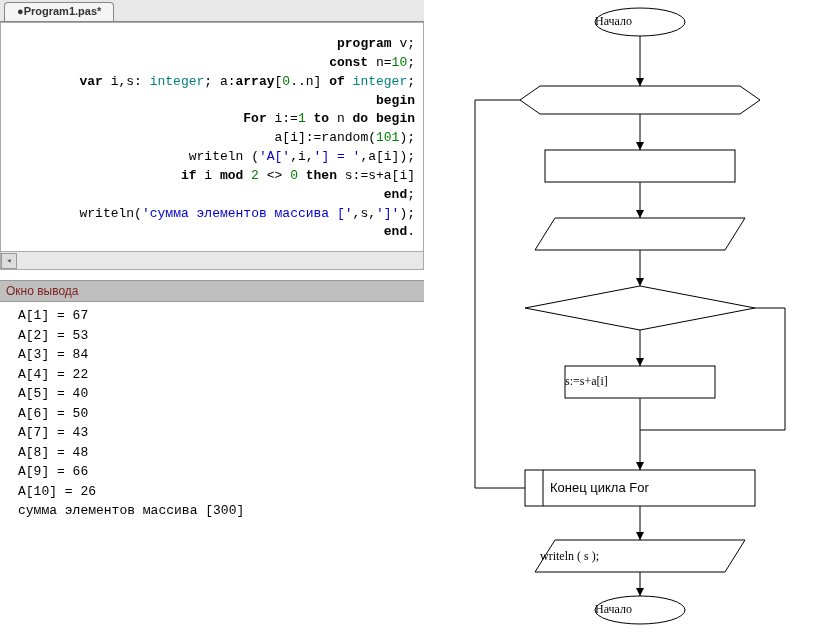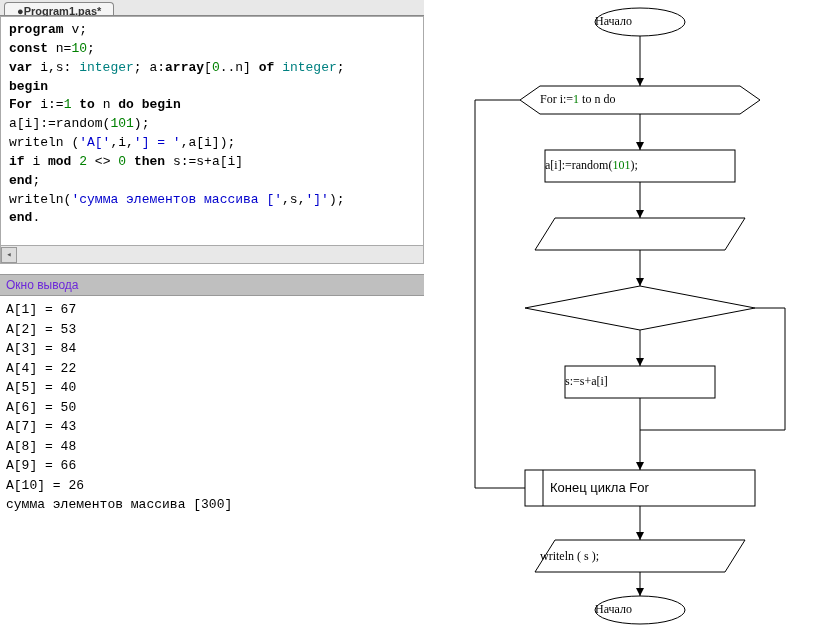--- a/index.html
+++ b/index.html
@@ -15,44 +15,45 @@
   .left-pane {
     width: 425px;
     display: flex;
     flex-direction: column;
     border-right: 1px solid #fff;
   }
   .tab-bar {
     background: #e8e8e8;
     border-bottom: 1px solid #888;
     display: flex;
-    height: 16px;
+    height: 22px;
   }
   .tab {
     background: #f5f5f5;
     border: 1px solid #888;
     border-bottom: none;
     border-radius: 4px 4px 0 0;
     padding: 2px 12px;
     font-family: Arial, sans-serif;
     font-size: 11px;
     font-weight: bold;
     color: #333;
     margin-left: 4px;
     margin-top: 2px;
   }
   .code-area {
     border: 1px solid #aaa;
     background: #fff;
-    padding: 4px 8px;
+    padding: 12px 8px;
     height: 230px;
     overflow: hidden;
     line-height: 1.45;
     font-size: 13px;
     white-space: pre;
+    text-align: right;
   }
   .kw { color: #000; font-weight: bold; }
   .type { color: #008080; }
   .num { color: #008000; }
   .str { color: #0000cc; }
   .scroll-hint {
     height: 18px;
     background: #e8e8e8;
     border: 1px solid #aaa;
     border-top: none;
@@ -64,30 +65,30 @@
     height: 16px;
     background: #ddd;
     border: 1px solid #999;
     font-size: 9px;
     text-align: center;
     line-height: 14px;
     color: #555;
   }
   .output-header {
     background: #bfbfbf;
-    color: #6d28d9;
+    color: #7f1d1d;
     font-family: Arial, sans-serif;
     font-size: 12px;
     padding: 3px 6px;
     border-top: 1px solid #999;
     border-bottom: 1px solid #999;
     margin-top: 10px;
   }
   .output-area {
-    padding: 4px 6px;
+    padding: 4px 18px;
     line-height: 1.5;
     font-size: 13px;
     flex: 1;
     white-space: pre;
   }
   .right-pane {
     flex: 1;
     position: relative;
     font-family: "Courier New", monospace;
     font-size: 12px;
@@ -187,19 +188,17 @@
       <polygon points="215,218 211,210 219,210"></polygon>
       <polygon points="215,286 211,278 219,278"></polygon>
       <polygon points="215,366 211,358 219,358"></polygon>
       <polygon points="215,470 211,462 219,462"></polygon>
       <polygon points="215,540 211,532 219,532"></polygon>
       <polygon points="215,596 211,588 219,588"></polygon>
     </g>
   </svg>
 
   <div class="fc-label" style="left:170px; top:14px; width:90px;">Начало</div>
-  <div class="fc-label" style="left:115px; top:92px; width:200px;"><span>For i:=</span><span class="num">1</span><span> to n do</span></div>
-  <div class="fc-label" style="left:120px; top:158px; width:190px;"><span>a[i]:=random(</span><span class="num">101</span><span>);</span></div>
   <div class="fc-label" style="left:140px; top:374px; width:150px;">s:=s+a[i]</div>
   <div class="fc-label" style="left:125px; top:480px; width:200px; font-family:Arial; font-size:13px; text-align:left;">Конец цикла For</div>
   <div class="fc-label" style="left:115px; top:549px; width:200px;">writeln ( s );</div>
   <div class="fc-label" style="left:170px; top:602px; width:90px;">Начало</div>
 </div>
 
 </body></html>

